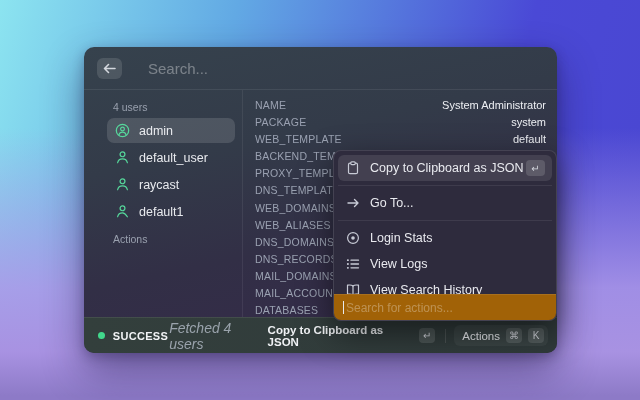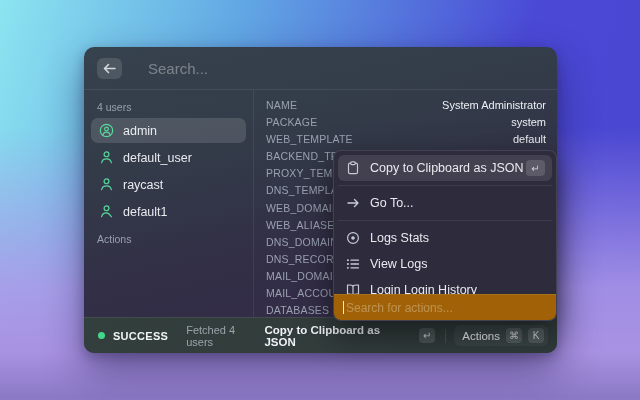--- a/index.html
+++ b/index.html
@@ -34,21 +34,21 @@
   .search-input {
     flex:1; margin-left:14px; background:transparent; border:none; outline:none;
     font-family:"Liberation Sans", sans-serif; font-size:15px; color:#eceef2;
   }
   .search-input::placeholder { color:rgba(255,255,255,0.35); }
 
   
   .content { position:absolute; top:43px; bottom:28px; left:0; right:0; display:flex; }
 
   
-  .sidebar { width:170px; flex:0 0 auto; border-right:1px solid rgba(255,255,255,0.07); padding:5px 7px; }
+  .sidebar { width:143px; flex:0 0 auto; border-right:1px solid rgba(255,255,255,0.07); padding:5px 7px;margin-left:16px; }
   .section-header { font-size:10.5px; color:#99a0ae; margin:6px 6px 5px; }
   .side-item {
     height:25px; margin-bottom:2px; border-radius:7px; display:flex; align-items:center;
     padding:0 7px; color:#e8eaee; font-size:12.5px;
   }
   .side-item.selected { background:rgba(255,255,255,0.13);text-align:center; }
   .side-item .icn { width:16px; height:16px; margin-right:9px; color:#56d79b; display:flex; align-items:center; justify-content:center; }
   .side-item .icn svg { width:15px; height:15px; }
   .sec-actions { margin-top:9px; }
 
@@ -60,21 +60,21 @@
 
   
   .statusbar {
     position:absolute; bottom:0; left:0; right:0; height:36px;
     background:linear-gradient(to right, #333f3c, #303a3b);
     border-top:1px solid rgba(255,255,255,0.08);
     display:flex; align-items:center; padding:0 9px;
   }
   .status-dot { width:7px; height:7px; border-radius:50%; background:#41d88b; margin:0 8px 0 5px; }
   .status-label { font-size:11px; font-weight:bold; color:#f1f3f5; letter-spacing:0.3px; }
-  .status-msg { font-size:11px; color:#9aa3ac; margin-left:18px; }
+  .status-msg { font-size:14px; color:#9aa3ac; margin-left:1px;font-style:italic; }
   .status-right { margin-left:auto; display:flex; align-items:center; }
   .primary-action { font-size:11.5px; font-weight:bold; color:#eff1f4; }
   .key-badge {
     min-width:16px; height:15px; padding:0 3px; margin-left:7px; border-radius:4px;
     background:rgba(255,255,255,0.13); color:#d3d6dd; font-size:10px;
     display:flex; align-items:center; justify-content:center;
   }
   .sb-divider { width:1px; height:14px; background:rgba(255,255,255,0.12); margin:0 8px 0 10px; }
   .actions-group {
     display:flex; align-items:center; padding:3px 4px 3px 8px; border-radius:6px;
@@ -279,41 +279,41 @@
 
     <div class="menu-sep"></div>
 
     <div class="menu-item">
       <span class="micn">
         <svg viewBox="0 0 14 14" fill="none" stroke="currentColor" stroke-width="1.2">
             <circle cx="7" cy="7" r="5.4"></circle>
             <circle cx="7" cy="7" r="1.8" fill="currentColor" stroke="none"></circle>
           </svg>
       </span>
-      <span>Logs Stats</span>
+      <span>Login Stats</span>
     </div>
 
     <div class="menu-item">
       <span class="micn">
         <svg viewBox="0 0 14 14" fill="none" stroke="currentColor" stroke-width="1.3" stroke-linecap="round">
             <path d="M5 3.2 H12.5 M5 7 H12.5 M5 10.8 H12.5"></path>
             <path d="M1.8 3.2 H2 M1.8 7 H2 M1.8 10.8 H2" stroke-width="1.8"></path>
           </svg>
       </span>
       <span>View Logs</span>
     </div>
 
     <div class="menu-item">
       <span class="micn">
         <svg viewBox="0 0 14 14" fill="none" stroke="currentColor" stroke-width="1.2" stroke-linecap="round" stroke-linejoin="round">
             <path d="M7 3 C5.8 1.9 3.8 1.8 1.5 2.2 V11.2 C3.8 10.8 5.8 10.9 7 12 C8.2 10.9 10.2 10.8 12.5 11.2 V2.2 C10.2 1.8 8.2 1.9 7 3 Z"></path>
             <path d="M7 3 V12"></path>
           </svg>
       </span>
-      <span>Login Login History</span>
+      <span>View Search History</span>
     </div>
   </div>
 
   <div class="menu-footer">
     <span class="caret"></span>
     <input class="menu-search-input" placeholder="Search for actions..." style="">
   </div>
 </div>
 
 </body></html>

